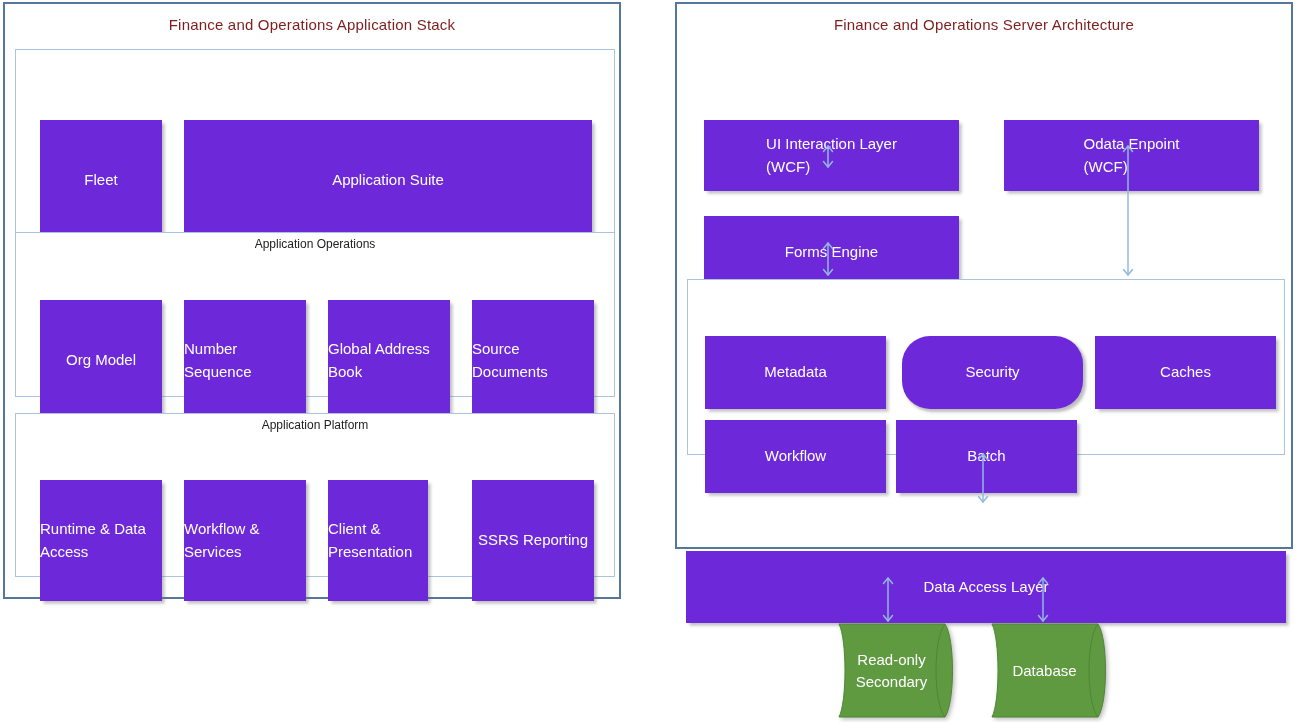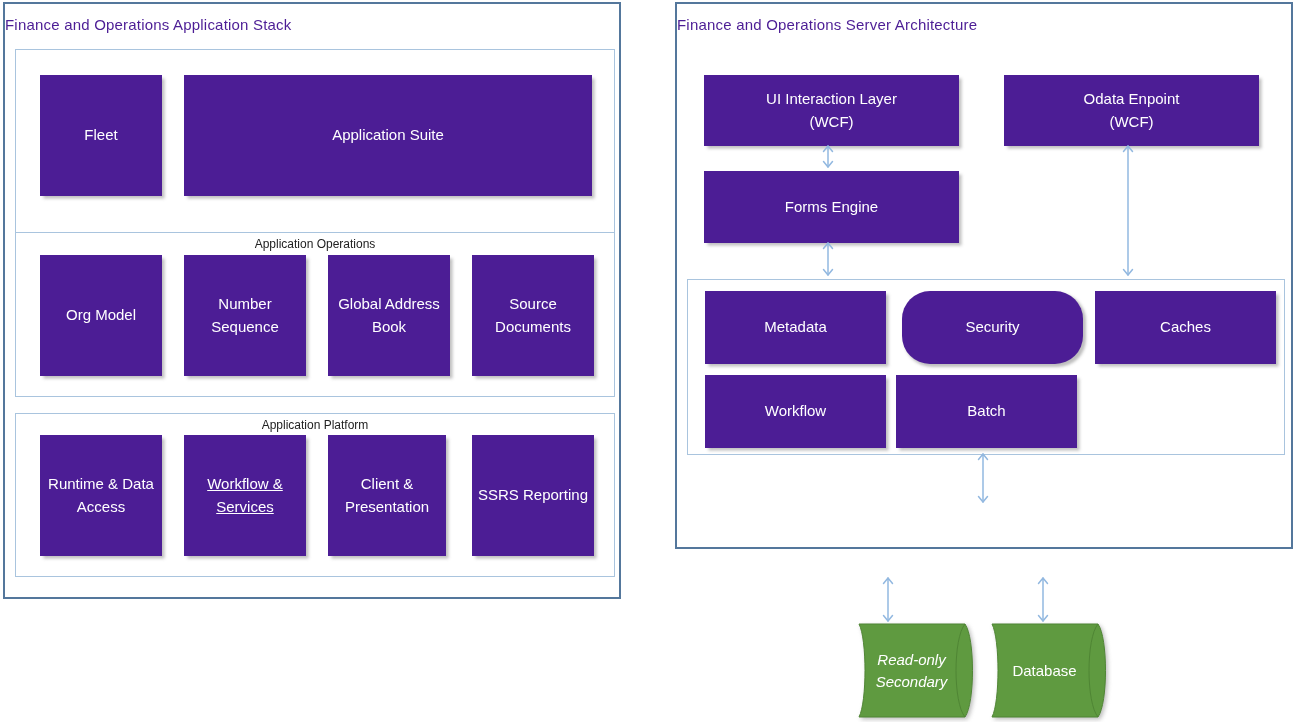--- a/index.html
+++ b/index.html
@@ -4,35 +4,36 @@
 <style>
   html,body{margin:0;padding:0;background:#ffffff;}
   .canvas{
     position:relative;width:1297px;height:722px;background:#ffffff;
     font-family:"Liberation Sans", sans-serif;color:#1b1b1b;overflow:hidden;
   }
   .panel{
     position:absolute;border:2px solid #54779c;background:#ffffff;box-sizing:border-box;
   }
   .panel-title{
-    position:absolute;top:12px;left:0;width:100%;text-align:left;
-    font-size:15px;color:#4c1d95;letter-spacing:.2px;
+    position:absolute;top:12px;left:0;width:100%;text-align:center;
+    font-size:15px;color:#7f1d1d;letter-spacing:.2px;
   }
   .section{
     position:absolute;border:1px solid #a9c4de;background:#ffffff;box-sizing:border-box;
   }
   .section-label{
     position:absolute;top:4px;left:0;width:100%;text-align:center;
     font-size:12px;color:#222222;
   }
   .gbox{
-    position:absolute;background:#4c1d95;color:#ffffff;box-sizing:border-box;
-    display:flex;align-items:center;justify-content:center;text-align:center;
+    position:absolute;background:#6d28d9;color:#ffffff;box-sizing:border-box;
+    display:flex;align-items:center;justify-content:center;
     font-size:15px;line-height:1.5;white-space:pre-line;
     box-shadow:2.5px 2.5px 3px rgba(110,110,110,0.45);
+    margin-top:45px;
   }
   .arrows{
     position:absolute;left:0;top:0;pointer-events:none;z-index:5;
   }
   .cyl{
     position:absolute;width:126px;height:95px;
     filter:drop-shadow(2px 2px 2px rgba(110,110,110,0.45));
   }
   .cyl svg{position:absolute;left:0;top:0;}
   .cyl-label{
@@ -58,22 +59,22 @@
       <div class="section-label">Application Operations</div>
       <div class="gbox" style="left:24px;top:22px;width:122px;height:121px;">Org Model</div>
       <div class="gbox" style="left:168px;top:22px;width:122px;height:121px;">Number Sequence</div>
       <div class="gbox" style="left:312px;top:22px;width:122px;height:121px;">Global Address Book</div>
       <div class="gbox" style="left:456px;top:22px;width:122px;height:121px;">Source Documents</div>
     </div>
 
     <div class="section" style="left:10px;top:409px;width:600px;height:164px;">
       <div class="section-label">Application Platform</div>
       <div class="gbox" style="left:24px;top:21px;width:122px;height:121px;">Runtime &amp; Data Access</div>
-      <div class="gbox" style="left:168px;top:21px;width:122px;height:121px;text-decoration:underline;">Workflow &amp; Services</div>
-      <div class="gbox" style="left:312px;top:21px;width:118px;height:121px;">Client &amp; Presentation</div>
+      <div class="gbox" style="left:168px;top:21px;width:122px;height:121px;">Workflow &amp; Services</div>
+      <div class="gbox" style="left:312px;top:21px;width:100px;height:121px;">Client &amp; Presentation</div>
       <div class="gbox" style="left:456px;top:21px;width:122px;height:121px;">SSRS Reporting</div>
     </div>
   </div>
 
   <div class="panel" style="left:675px;top:2px;width:618px;height:547px;padding-left:20px;">
     <div class="panel-title">Finance and Operations Server Architecture</div>
 
     <div class="gbox" style="left:27px;top:71px;width:255px;height:71px;">UI Interaction Layer
 (WCF)</div>
     <div class="gbox" style="left:327px;top:71px;width:255px;height:71px;">Odata Enpoint
@@ -81,23 +82,24 @@
     <div class="gbox" style="left:27px;top:167px;width:255px;height:72px;">Forms Engine</div>
 
     <div class="section" style="left:10px;top:275px;width:598px;height:176px;">
       <div class="gbox" style="left:17px;top:11px;width:181px;height:73px;">Metadata</div>
       <div class="gbox" style="left:214px;top:11px;width:181px;height:73px;border-radius:28px;">Security</div>
       <div class="gbox" style="left:407px;top:11px;width:181px;height:73px;">Caches</div>
       <div class="gbox" style="left:17px;top:95px;width:181px;height:73px;">Workflow</div>
       <div class="gbox" style="left:208px;top:95px;width:181px;height:73px;">Batch</div>
     </div>
 
+    <div class="gbox" style="left:9px;top:502px;width:600px;height:72px;">Data Access Layer</div>
   </div>
 
-  <div class="cyl" style="left:858px;top:623px;font-style:italic;">
+  <div class="cyl" style="left:838px;top:623px;">
     <svg width="126" height="95" viewBox="0 0 126 95">
       <path d="M 1,1 L 107,1 C 117,15 117,80 107,94 L 1,94 C 9,79 9,16 1,1 Z" fill="#5f9a40" stroke="#4f8534" stroke-width="1"></path>
       <path d="M 107,1 C 95,15 95,80 107,94" fill="none" stroke="#4f8534" stroke-width="1"></path>
     </svg>
     <div class="cyl-label">Read-only
 Secondary</div>
   </div>
 
   <div class="cyl" style="left:991px;top:623px;">
     <svg width="126" height="95" viewBox="0 0 126 95">

